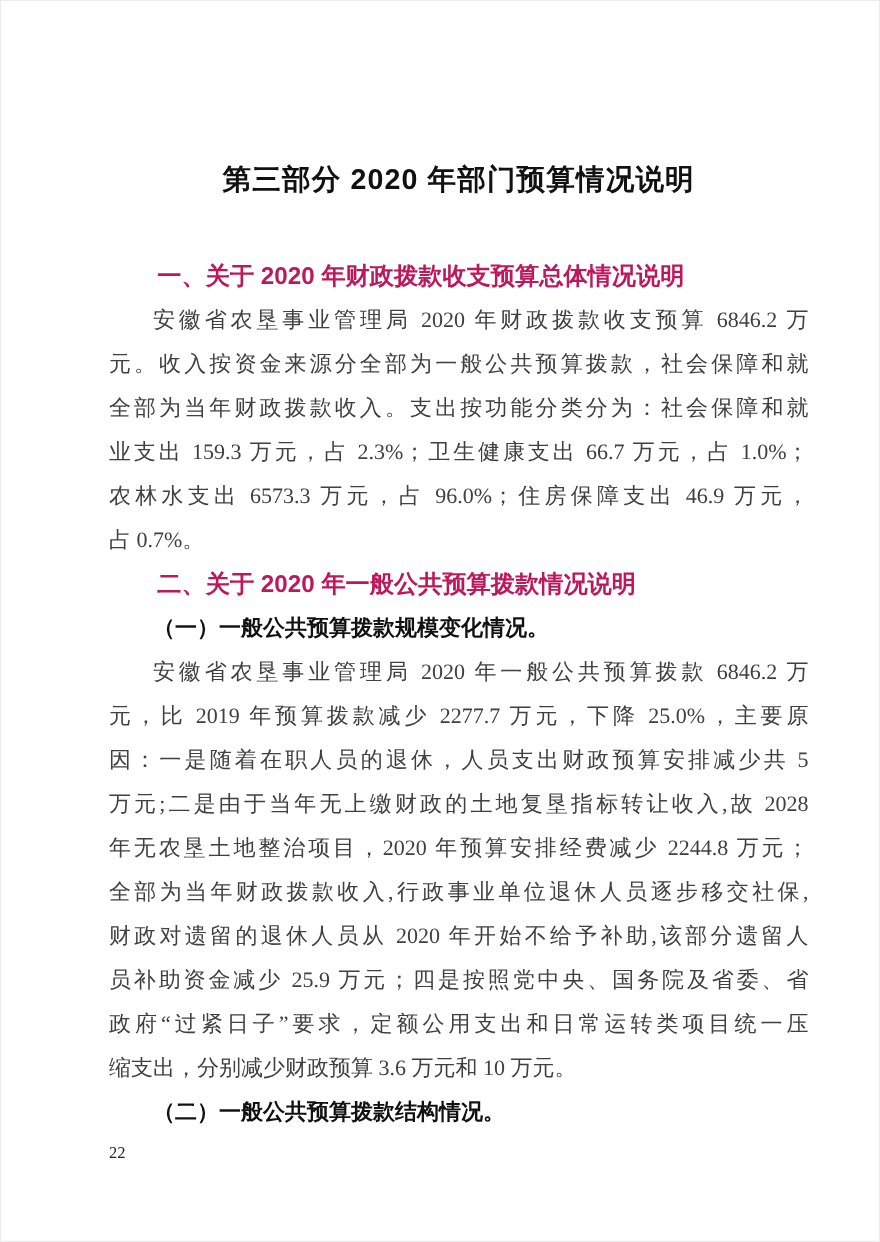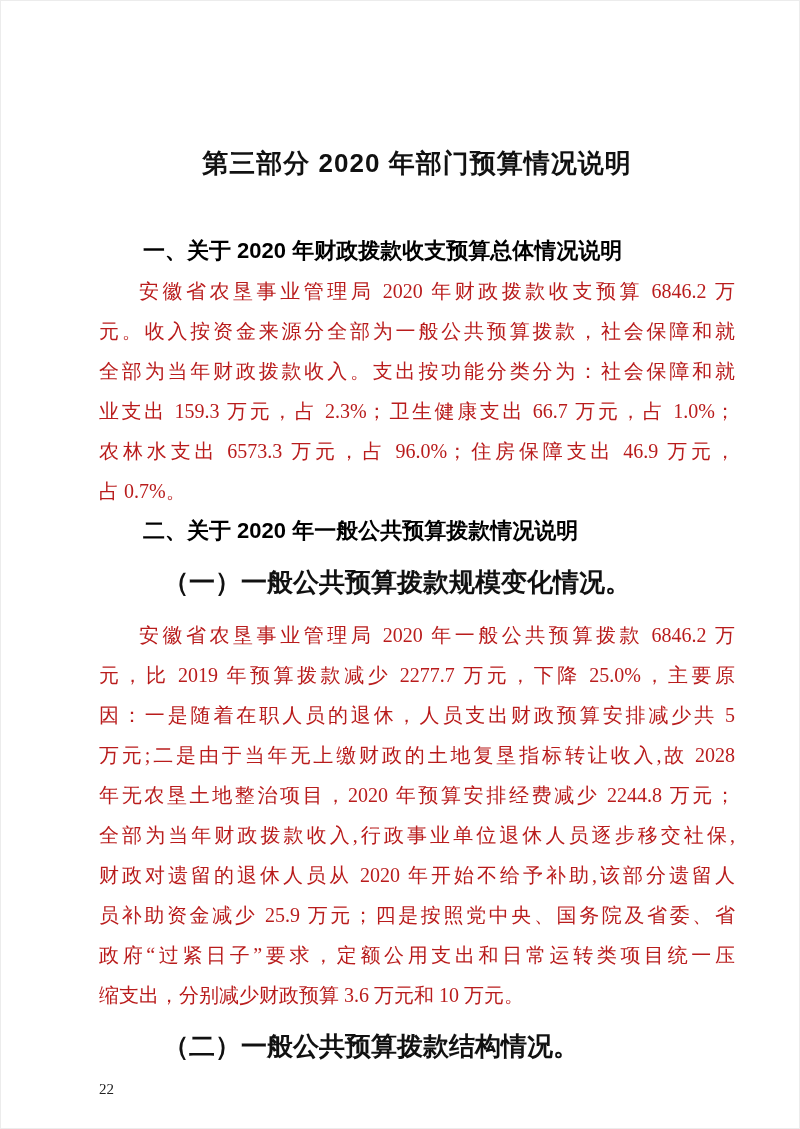--- a/index.html
+++ b/index.html
@@ -29,39 +29,39 @@
     color: #111111;
     letter-spacing: 1px;
   }
   .h-hei {
     margin: 0;
     font-family: "Liberation Sans", "DejaVu Sans", sans-serif;
     font-weight: bold;
     font-size: 22px;
     line-height: 40px;
     text-indent: 2em;
-    color: #000000;
+    color: #be185d;
   }
   .h-hei.first {
     margin-top: 51px;
   }
   .h-kai {
-    margin: 12px;
+    margin: 0;
     font-family: "Liberation Serif", "DejaVu Serif", serif;
     font-weight: bold;
-    font-size: 26px;
+    font-size: 20px;
     line-height: 40px;
     text-indent: 2em;
     color: #111111;
   }
   .para {
     margin: 0;
     font-size: 20px;
     line-height: 40px;
-    color: #b91c1c;
+    color: #404040;
   }
   .para .line {
     text-align: justify;
     text-align-last: justify;
     text-justify: inter-character;
     white-space: nowrap;
   }
   .para .line:first-child {
     text-indent: 2em;
   }

